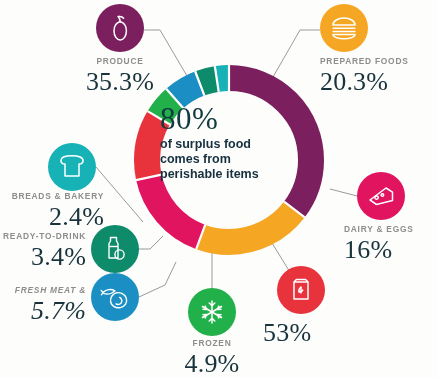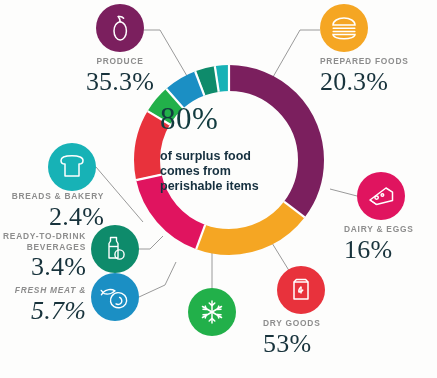--- a/index.html
+++ b/index.html
@@ -41,21 +41,21 @@
     color: #123b3f;
     line-height: 1.05;
     letter-spacing: 0.5px;
   }
   #center-sub {
     font-family: "Liberation Sans", sans-serif;
     font-weight: bold;
     font-size: 12.5px;
     color: #16303f;
     line-height: 1.22;
-    margin-top: 13px;
+    margin-top: 1px;
   }
 
   
   .callout { position: absolute; }
   .callout .cap {
     font-size: 8.4px;
     font-weight: bold;
     letter-spacing: 0.75px;
     color: #8d8d8d;
     text-transform: uppercase;
@@ -201,39 +201,42 @@
     <svg width="26" height="28" viewBox="0 0 26 28">
       <g fill="none" stroke="#ffffff" stroke-width="1.5" stroke-linejoin="round">
         <path d="M6,6 L20,6 L20,23 L6,23 Z"></path>
         <path d="M6,6 L8.4,3.4 L17.6,3.4 L20,6"></path>
         <path d="M13,11 C11.3,12.2 10.6,14 10.9,16 C12.7,16.2 14.2,15.3 15.1,13.6"></path>
         <line x1="13" y1="10.4" x2="13" y2="17.6"></line>
       </g>
     </svg>
   </div>
   <div class="callout al-left" style="left:263px; top:318px; width:92px;">
-    <div class="cap">DRY GOODS</div>
     <div class="pct">53%</div>
   </div>
 
   <div class="badge" style="left:188px; top:288px; width:48px; height:48px; background:#22b04a;">
     <svg width="28" height="28" viewBox="0 0 28 28">
       <g fill="none" stroke="#ffffff" stroke-width="1.5" stroke-linecap="round">
         <line x1="14" y1="3" x2="14" y2="25"></line>
         <line x1="4.5" y1="8.5" x2="23.5" y2="19.5"></line>
         <line x1="4.5" y1="19.5" x2="23.5" y2="8.5"></line>
         <path d="M14,7.6 L11.2,5 M14,7.6 L16.8,5"></path>
         <path d="M14,20.4 L11.2,23 M14,20.4 L16.8,23"></path>
         <path d="M8.5,11.4 L5,11.2 M8.5,11.4 L7.2,8.1"></path>
         <path d="M19.5,16.6 L23,16.8 M19.5,16.6 L20.8,19.9"></path>
         <path d="M8.5,16.6 L5,16.8 M8.5,16.6 L7.2,19.9"></path>
         <path d="M19.5,11.4 L23,11.2 M19.5,11.4 L20.8,8.1"></path>
       </g>
     </svg>
   </div>
+  <div class="callout al-center" style="left:164px; top:338px; width:96px;">
+    <div class="cap">FROZEN</div>
+    <div class="pct">4.9%</div>
+  </div>
 
   <div class="badge" style="left:91px; top:273px; width:48px; height:48px; background:#1b8fc4;">
     <svg width="32" height="30" viewBox="0 0 32 30">
       <g fill="none" stroke="#ffffff" stroke-width="1.4" stroke-linejoin="round" stroke-linecap="round">
         <path d="M4,10.5 C7,7.4 12.2,6.6 16,8.8 C13.6,11.4 9,12.6 5.4,11.6 Z"></path>
         <path d="M4,10.5 L2.2,8.4 M4,10.5 L2.4,12.8"></path>
         <path d="M22.8,11.4 C27.2,13.3 29,18.4 26.6,22.2 C24.1,26 18.8,26.8 15,24.6 C11.2,22.4 10.4,17.4 12.9,14 C15,11.1 19,10 22.8,11.4 Z"></path>
         <path d="M20.6,15.4 C22.6,16.4 23.4,18.8 22.4,20.6 C21.3,22.5 18.8,23 17,21.9"></path>
       </g>
     </svg>
@@ -247,21 +250,20 @@
     <svg width="26" height="30" viewBox="0 0 26 30">
       <g fill="none" stroke="#ffffff" stroke-width="1.4" stroke-linejoin="round">
         <path d="M8.5,3.5 L14.5,3.5 L14.5,7 L16,9.5 L16,24 L7,24 L7,9.5 L8.5,7 Z"></path>
         <line x1="7" y1="12.5" x2="16" y2="12.5"></line>
         <circle cx="17.5" cy="20.5" r="4.6"></circle>
       </g>
     </svg>
   </div>
   <div class="callout al-right" style="left:0px; top:231px; width:86px;">
     <div class="cap">READY-TO-DRINK</div>
-    <div class="cap">BEVERAGES</div>
     <div class="pct">3.4%</div>
   </div>
 
   <div class="badge" style="left:48px; top:143px; width:48px; height:48px; background:#17b2b6;">
     <svg width="28" height="26" viewBox="0 0 28 26">
       <g fill="none" stroke="#ffffff" stroke-width="1.5" stroke-linejoin="round">
         <path d="M7,10 L7,22 L21,22 L21,10 C24,10 25,8.2 25,6.4 C25,3.6 21,1.8 14,1.8 C7,1.8 3,3.6 3,6.4 C3,8.2 4,10 7,10 Z"></path>
       </g>
     </svg>
   </div>

